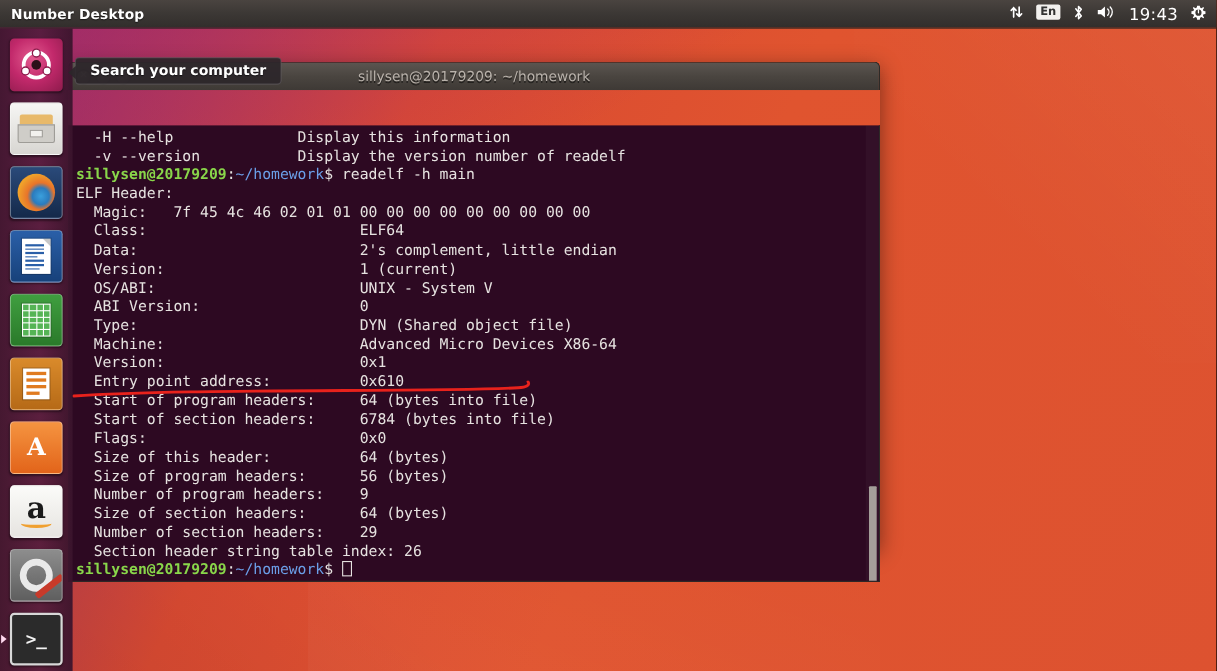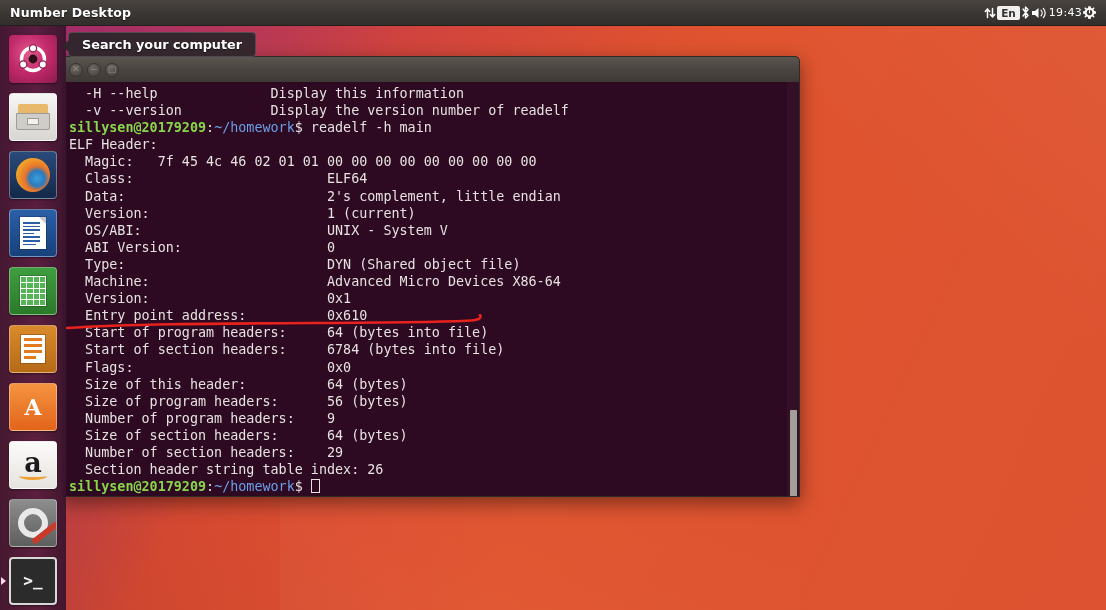--- a/index.html
+++ b/index.html
@@ -35,23 +35,23 @@
     position:absolute; left:0; top:0; width:1106px; height:26px;
     background:linear-gradient(180deg, #4a4440 0%, #3c3835 48%, #322e2c 100%);
     border-bottom:1px solid #241f1d;
     display:flex; align-items:center; z-index:60;
   }
   #panel-title {
     color:#ffffff; font-size:12.5px; font-weight:bold;
     margin-left:10px; letter-spacing:.2px;
     text-shadow:0 1px 1px rgba(0,0,0,.6);
   }
-  #tray { margin-left:auto; display:flex; align-items:center; padding-right:9px; }
+  #tray { margin-left:auto; display:flex; align-items:flex-start; gap:11px; padding-right:9px; }
   .tray-item { display:flex; align-items:center; color:#ffffff; }
-  #tray-clock { color:#ffffff; font-size:11px; letter-spacing:.3px; }
+  #tray-clock { color:#ffffff; font-size:15px; letter-spacing:.3px; }
   #kbd-indicator {
     background:#f2f0ee; color:#333; font-size:10.5px; font-weight:bold;
     padding:1px 4px 1px 4px; border-radius:2px; line-height:12px;
   }
 
   
   #launcher {
     position:absolute; left:0; top:26px; width:66px; height:584px;
     background:linear-gradient(90deg, rgba(62,22,46,0.93) 0%, rgba(82,28,60,0.90) 55%, rgba(58,20,44,0.94) 100%);
     z-index:55; padding-top:4px;
@@ -131,21 +131,21 @@
     border:1px solid #383330; display:flex; align-items:center; justify-content:center;
   }
   .win-glyph { color:#8d8780; font-size:9px; line-height:9px; }
   #titlebar-text {
     position:absolute; left:0; right:0; text-align:center;
     color:#b9b2ab; font-size:12.5px; font-family:"DejaVu Sans", sans-serif;
     text-shadow:0 1px 0 rgba(0,0,0,.5); pointer-events:none;
   }
   #term-body {
     width:100%; height:415px; background:#2d0922;
-    border:1px solid #2e2a27; border-top:none; position:relative; overflow:hidden;
+    border:1px solid #2e2a27; border-top:none; position:relative; overflow:hidden;margin-top:32px;
   }
   #term-text {
     position:absolute; left:6px; top:3px; right:16px;
     font-family:"DejaVu Sans Mono", monospace;
     font-size:13.4px; line-height:17.1px;
     color:#e6e2e0; white-space:pre;
   }
   .c-green { color:#89d64a; font-weight:bold; }
   .c-blue  { color:#6b9fe8; font-weight:normal; }
   .c-white { color:#e6e2e0; }
@@ -163,21 +163,21 @@
   }
 
   
   #annotation {
     position:absolute; left:0px; top:232px; width:430px; height:22px;
     pointer-events:none;
   }
 
   
   #tooltip {
-    position:absolute; left:68px; top:32px; height:25px; z-index:70;
+    position:absolute; left:68px; top:52px; height:25px; z-index:70;
     background:rgba(45,38,42,0.94); border:1px solid rgba(255,255,255,0.16);
     border-radius:4px; display:flex; align-items:center; padding:0 13px;text-align:center;
   }
   #tooltip-text {
     color:#ffffff; font-size:12.8px; font-weight:bold; white-space:nowrap;
     text-shadow:0 1px 1px rgba(0,0,0,.6);
   }
   #tooltip:before {
     content:""; position:absolute; left:-7px; top:7px;
     border-top:6px solid transparent; border-bottom:6px solid transparent;
@@ -353,20 +353,21 @@
   <div id="titlebar">
     <div class="win-btn">
       <span class="win-glyph">✕</span>
     </div>
     <div class="win-btn">
       <span class="win-glyph">−</span>
     </div>
     <div class="win-btn">
       <span class="win-glyph">□</span>
     </div>
+    <div id="titlebar-text">sillysen@20179209: ~/homework</div>
   </div>
 
   <div id="term-body">
     <div id="term-text">  -H --help              Display this information
   -v --version           Display the version number of readelf
 <span class="c-green">sillysen@20179209</span><span class="c-white">:</span><span class="c-blue">~/homework</span><span class="c-white">$</span> readelf -h main
 ELF Header:
   Magic:   7f 45 4c 46 02 01 01 00 00 00 00 00 00 00 00 00
   Class:                        ELF64
   Data:                         2's complement, little endian

